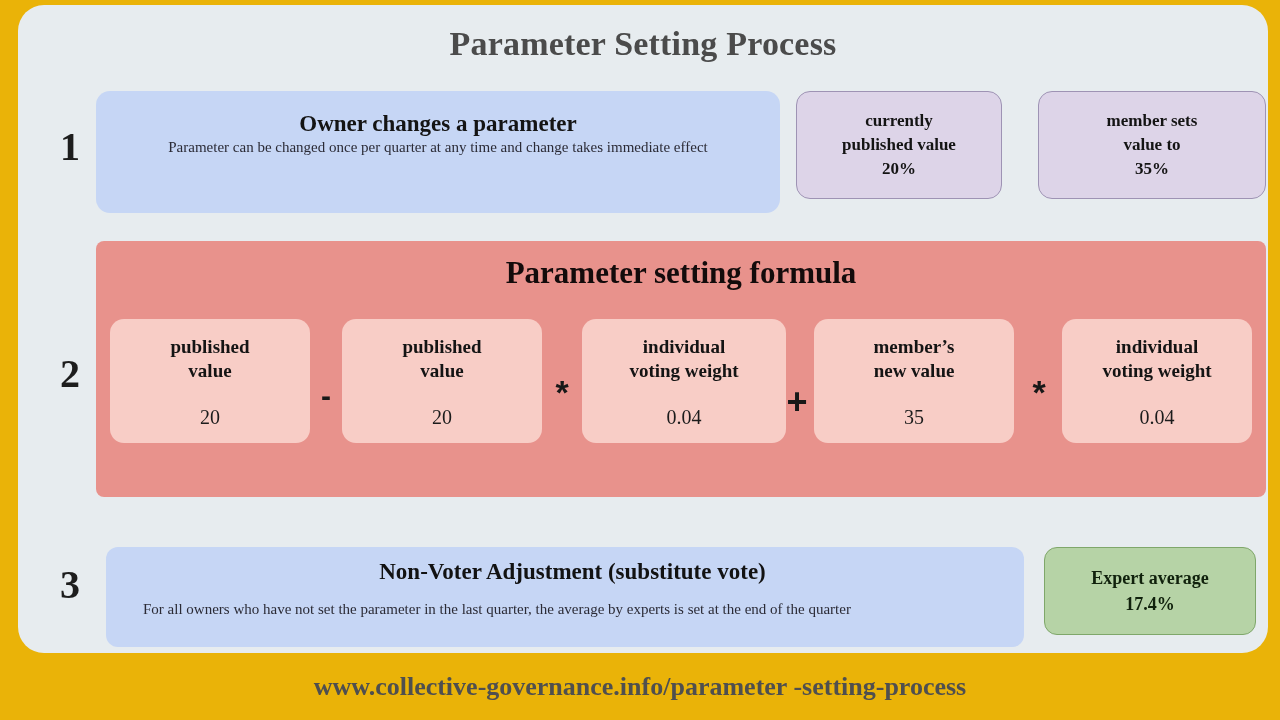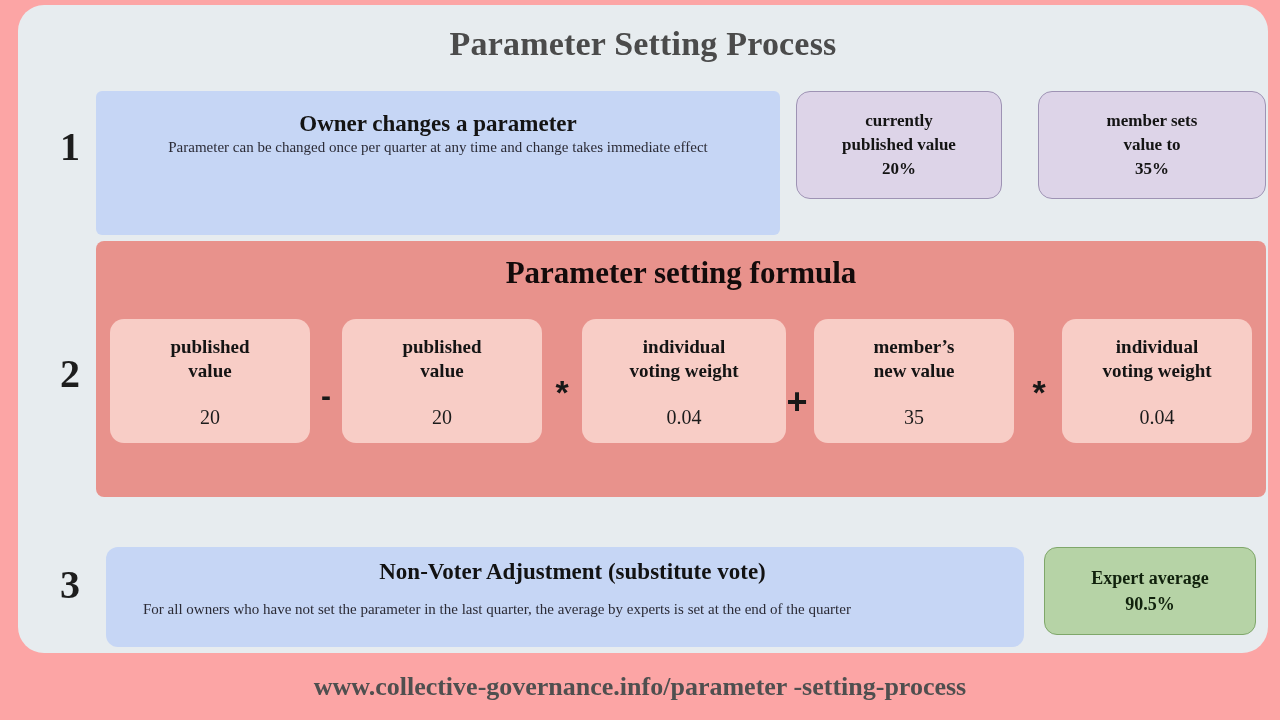--- a/index.html
+++ b/index.html
@@ -9,21 +9,21 @@
     height: 720px;
     background: #ffffff;
     font-family: "Liberation Serif", "DejaVu Serif", serif;
     overflow: hidden;
   }
 
   #stage {
     position: relative;
     width: 1280px;
     height: 720px;
-    background: #fca5a5;
+    background: #eab308;
   }
 
   
   .panel {
     position: absolute;
     left: 18px;
     top: 5px;
     width: 1250px;
     height: 648px;
     background: #e7ecef;
@@ -56,23 +56,23 @@
   .step-num.n1 { left: 22px; top: 118px; }
   .step-num.n2 { left: 22px; top: 345px; }
   .step-num.n3 { left: 22px; top: 556px; }
 
   
   .row1-blue {
     position: absolute;
     left: 78px;
     top: 86px;
     width: 684px;
-    height: 144px;
+    height: 122px;
     background: #c6d6f5;
-    border-radius: 6px;
+    border-radius: 14px;
     box-sizing: border-box;
     padding: 20px 26px 4px 26px;
   }
   .row1-blue .hd {
     text-align: center;
     font-size: 23px;
     font-weight: bold;
     color: #141414;
     line-height: 1.15;
   }
@@ -323,20 +323,20 @@
       </div>
     </div>
 
     <div class="row3-blue">
       <div class="hd">Non-Voter Adjustment (substitute vote)</div>
       <div class="bd">For all owners who have not set the parameter in the last quarter, the average by experts is set at the end of the quarter</div>
     </div>
 
     <div class="chip-green">
       <span>Expert average</span>
-      <span>90.5%</span>
+      <span>17.4%</span>
     </div>
 
   </div>
 
   <div class="footer">www.collective-governance.info/parameter -setting-process</div>
 
 </div>
 
 </body></html>

